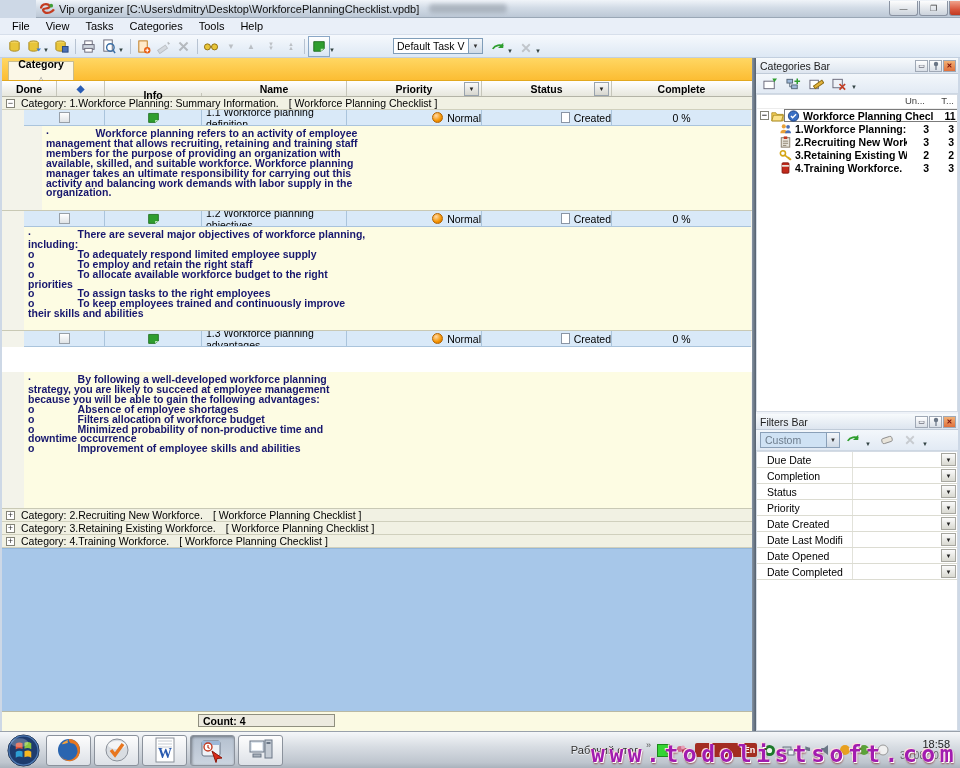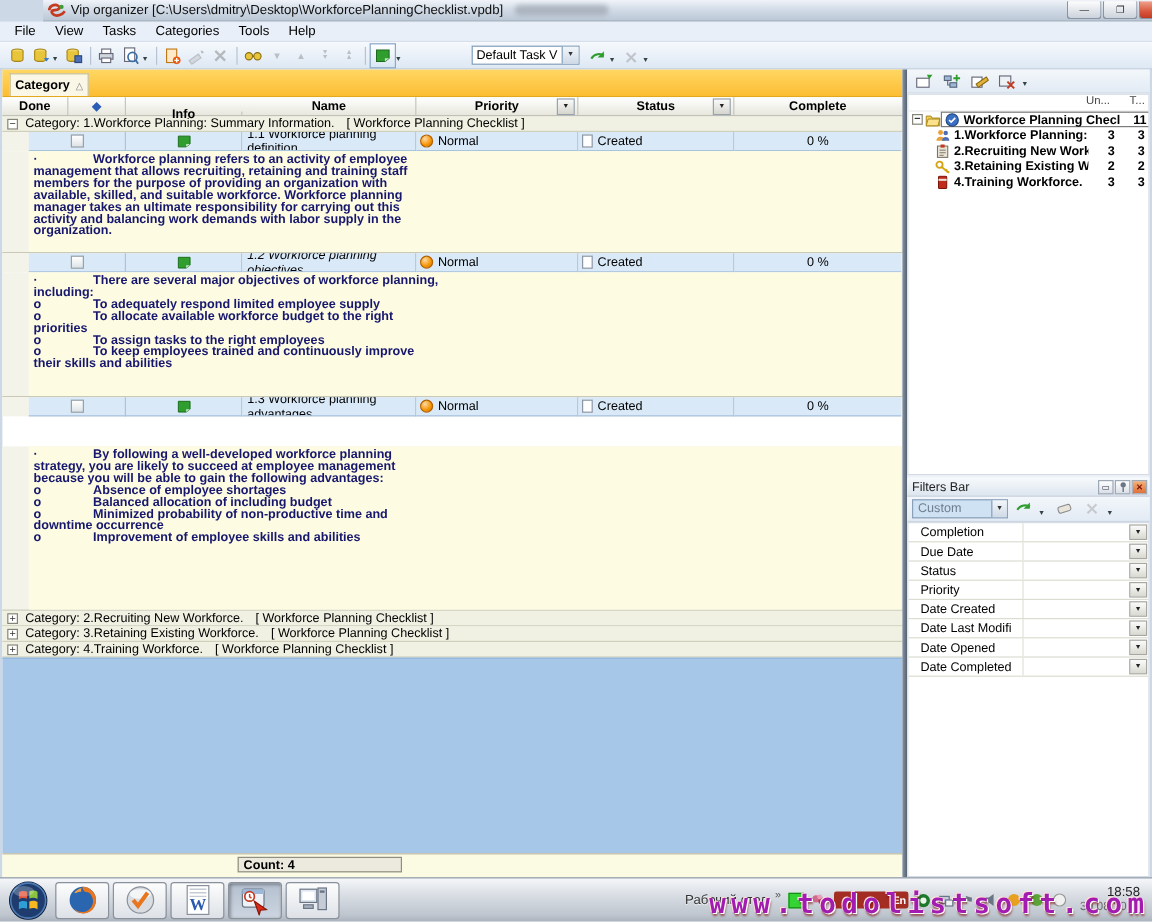--- a/index.html
+++ b/index.html
@@ -33,37 +33,37 @@
     font-size:10.5px;display:flex;align-items:center;padding-left:3px;box-sizing:border-box;}
   .combo .dd{margin-left:auto;width:13px;height:100%;background:linear-gradient(#f2f6fa,#cfdae6);
     border-left:1px solid #7f9db9;display:flex;align-items:center;justify-content:center;font-size:6px;color:#333;}
   .after-combo{position:absolute;left:488px;top:3px;display:flex;align-items:center;}
 
   
   .grid{position:absolute;left:2px;top:58px;width:750px;height:673px;display:flex;flex-direction:column;background:#fff;}
   .band{height:23px;flex:none;background:linear-gradient(#ffd763,#fcbd33);border-bottom:1px solid #e2a81e;
     display:flex;align-items:flex-end;padding-left:6px;box-sizing:border-box;}
   .cat-tab{width:66px;height:19px;background:#fbf7e6;border:1px solid #c9bd8f;border-bottom:none;
-    font-size:10.5px;font-weight:bold;display:flex;align-items:center;justify-content:center;gap:5px;box-sizing:border-box;}
+    font-size:10.5px;font-weight:bold;display:flex;align-items:center;justify-content:center;gap:5px;box-sizing:border-box;flex-direction:column;}
   .sort-tri{font-size:8px;color:#888;font-weight:normal;}
   .ghead{height:15px;flex:none;display:flex;background:linear-gradient(#ffffff,#e7e7dd);
     border-bottom:1px solid #b4b4a7;font-size:10.5px;font-weight:bold;}
   .gh{border-right:1px solid #c6c6ba;box-sizing:border-box;display:flex;align-items:center;justify-content:center;position:relative;}
   .gh .hdd{position:absolute;right:2px;top:1px;width:13px;height:12px;border:1px solid #99a3ad;
     background:linear-gradient(#fafafa,#d6d6ce);font-size:6px;display:flex;align-items:center;justify-content:center;color:#222;}
   .gh-diamond{color:#2a5db5;font-size:10px;}
   .group-row{height:13px;flex:none;background:#f1f1e3;border-bottom:1px solid #d0d0bd;
     display:flex;align-items:center;font-size:10.5px;padding-left:4px;box-sizing:border-box;gap:6px;}
   .expander{width:9px;height:9px;border:1px solid #848478;background:#fff;font-size:9px;line-height:7px;
     text-align:center;color:#333;flex:none;box-sizing:border-box;}
   .group-list{margin-left:4px;}
   .task-row{height:16px;flex:none;display:flex;background:#f3f3ea;}
   .rail{width:22px;flex:none;}
   .tcell{background:#d9e9f8;border-right:1px solid #aac4dc;border-bottom:1px solid #aac4dc;
-    box-sizing:border-box;display:flex;align-items:center;font-size:10.5px;overflow:hidden;}
+    box-sizing:border-box;display:flex;align-items:center;font-size:10.5px;overflow:hidden;justify-content:flex-end;}
   .tcell.c{justify-content:center;}
   .checkbox{width:11px;height:11px;border:1px solid #98a0a8;background:linear-gradient(#ffffff,#dfe3e6);box-sizing:border-box;}
   .prio-ball{width:11px;height:11px;border-radius:50%;flex:none;margin:0 4px 0 3px;
     background:radial-gradient(circle at 35% 30%,#ffd9a6,#f59300 60%,#c26d00);border:1px solid #b36200;box-sizing:border-box;}
   .doc-icon{width:9px;height:11px;background:#fff;border:1px solid #8a95a5;flex:none;margin:0 4px 0 3px;box-sizing:border-box;}
   .notes-row{flex:none;display:flex;background:#f3f3ea;border-bottom:1px solid #c9c9b5;box-sizing:border-box;}
   .notes-cell{width:727px;background:#fdfce3;padding:3px 2px 0 4px;box-sizing:border-box;overflow:hidden;}
   .note-line{width:340px;font-size:10.5px;font-weight:bold;color:#17176e;line-height:9.9px;
     white-space:pre-wrap;tab-size:17;-moz-tab-size:17;}
   .blue-fill{flex:1;background:#a7c7e9;border-top:1px solid #93b6da;}
@@ -314,58 +314,59 @@
           <span>Normal</span>
         </div>
       <div class="tcell" style="width:130px;">
           <span class="doc-icon"></span>
           <span>Created</span>
         </div>
       <div class="tcell c" style="width:139px;border-right:none;">
           <span>0 %</span>
         </div>
     </div>
-    <div class="notes-row" style="height:85px;">
+    <div class="notes-row" style="height:85px;padding-left:18px;">
       <div class="rail"></div>
       <div class="notes-cell">
         <div class="note-line">·	Workforce planning refers to an activity of employee management that allows recruiting, retaining and training staff members for the purpose of providing an organization with available, skilled, and suitable workforce. Workforce planning manager takes an ultimate responsibility for carrying out this activity and balancing work demands with labor supply in the organization.</div>
       </div>
     </div>
 
     <div class="task-row">
       <div class="rail"></div>
       <div class="tcell c" style="width:81px;">
           <span class="checkbox"></span>
         </div>
       <div class="tcell c" style="width:97px;">
         <svg width="13" height="13" viewBox="0 0 16 16">
             <path d="M2 3h12v8l-4 3H2z" fill="#2f9e2f" stroke="#1c6a1c"></path>
             <path d="M10 14l4-3h-4z" fill="#bfe8bf"></path>
           </svg>
       </div>
-      <div class="tcell" style="width:145px;padding-left:4px;font-style:italic;">
+      <div class="tcell" style="width:145px;padding-left:4px;">
           <span>1.2 Workforce planning objectives</span>
         </div>
       <div class="tcell" style="width:135px;">
           <span class="prio-ball"></span>
           <span>Normal</span>
         </div>
       <div class="tcell" style="width:130px;">
           <span class="doc-icon"></span>
           <span>Created</span>
         </div>
       <div class="tcell c" style="width:139px;border-right:none;">
           <span>0 %</span>
         </div>
     </div>
     <div class="notes-row" style="height:104px;">
       <div class="rail"></div>
       <div class="notes-cell">
         <div class="note-line">·	There are several major objectives of workforce planning, including:</div>
         <div class="note-line">o	To adequately respond limited employee supply</div>
+        <div class="note-line">o	To employ and retain the right staff</div>
         <div class="note-line">o	To allocate available workforce budget to the right priorities</div>
         <div class="note-line">o	To assign tasks to the right employees</div>
         <div class="note-line">o	To keep employees trained and continuously improve their skills and abilities</div>
       </div>
     </div>
 
     <div class="task-row">
       <div class="rail"></div>
       <div class="tcell c" style="width:81px;">
           <span class="checkbox"></span>
@@ -389,21 +390,21 @@
         </div>
       <div class="tcell c" style="width:139px;border-right:none;">
           <span>0 %</span>
         </div>
     </div>
     <div class="notes-row" style="height:137px;margin-top:25px;">
       <div class="rail"></div>
       <div class="notes-cell">
         <div class="note-line">·	By following a well-developed workforce planning strategy, you are likely to succeed at employee management because you will be able to gain the following advantages:</div>
         <div class="note-line">o	Absence of employee shortages</div>
-        <div class="note-line">o	Balanced allocation of including budget</div>
+        <div class="note-line">o	Filters allocation of workforce budget</div>
         <div class="note-line">o	Minimized probability of non-productive time and downtime occurrence</div>
         <div class="note-line">o	Improvement of employee skills and abilities</div>
       </div>
     </div>
 
     <div class="group-row">
       <span class="expander">+</span>
       <span>Category: 2.Recruiting New Workforce.</span>
       <span class="group-list">[ Workforce Planning Checklist ]</span>
     </div>
@@ -422,20 +423,33 @@
 
     <div class="gfooter">
       <div class="count-box">Count: 4</div>
     </div>
   </div>
 
   <div class="splitter"></div>
 
   <div class="rightcol">
 
+    <div class="ptitle">
+      <span>Categories Bar</span>
+      <div class="pbtns">
+        <div class="pbtn">▭</div>
+        <div class="pbtn">
+          <svg width="8" height="9" viewBox="0 0 8 9">
+              <circle cx="4" cy="3" r="2.2" fill="#6a7686"></circle>
+              <line x1="4" y1="5" x2="4" y2="9" stroke="#6a7686" stroke-width="1.2"></line>
+            </svg>
+        </div>
+        <div class="pbtn close">✕</div>
+      </div>
+    </div>
     <div class="ptools">
       <div class="tb-btn">
         <svg width="15" height="14" viewBox="0 0 16 14">
             <rect x="1" y="4" width="11" height="8" fill="#fff" stroke="#667"></rect>
             <path d="M10 1h5l-3 4z" fill="#2f9e2f"></path>
           </svg>
       </div>
       <div class="tb-btn">
         <svg width="15" height="14" viewBox="0 0 16 14">
             <rect x="1" y="2" width="6" height="4" fill="#9db8d8" stroke="#567"></rect>
@@ -553,26 +567,26 @@
       </div>
       <div class="tb-btn grayed">
         <svg width="12" height="12" viewBox="0 0 16 16">
             <path d="M3 3l10 10M13 3L3 13" stroke="#888" stroke-width="2.4"></path>
           </svg>
       </div>
       <span class="tb-caret">▼</span>
     </div>
     <div class="fil-rows">
       <div class="frow">
-        <span class="flabel">Completion</span>
+        <span class="flabel">Due Date</span>
         <span class="fval"></span>
         <span class="fdd">▼</span>
       </div>
       <div class="frow">
-        <span class="flabel">Due Date</span>
+        <span class="flabel">Completion</span>
         <span class="fval"></span>
         <span class="fdd">▼</span>
       </div>
       <div class="frow">
         <span class="flabel">Status</span>
         <span class="fval"></span>
         <span class="fdd">▼</span>
       </div>
       <div class="frow">
         <span class="flabel">Priority</span>

